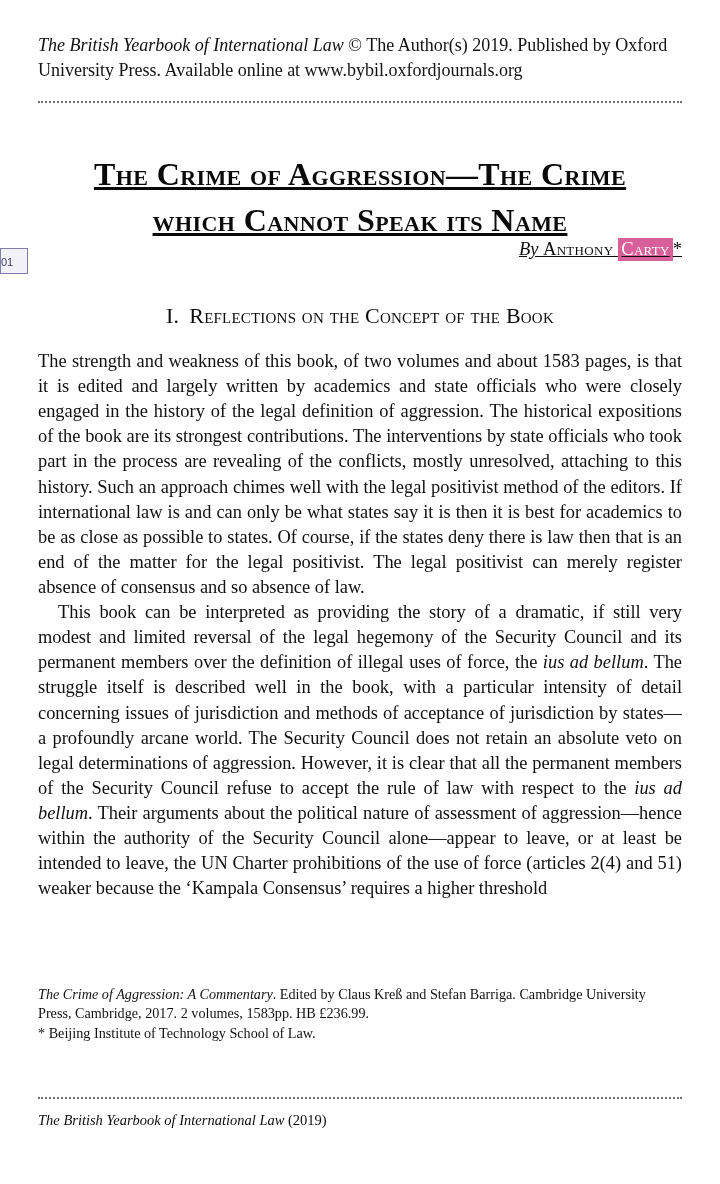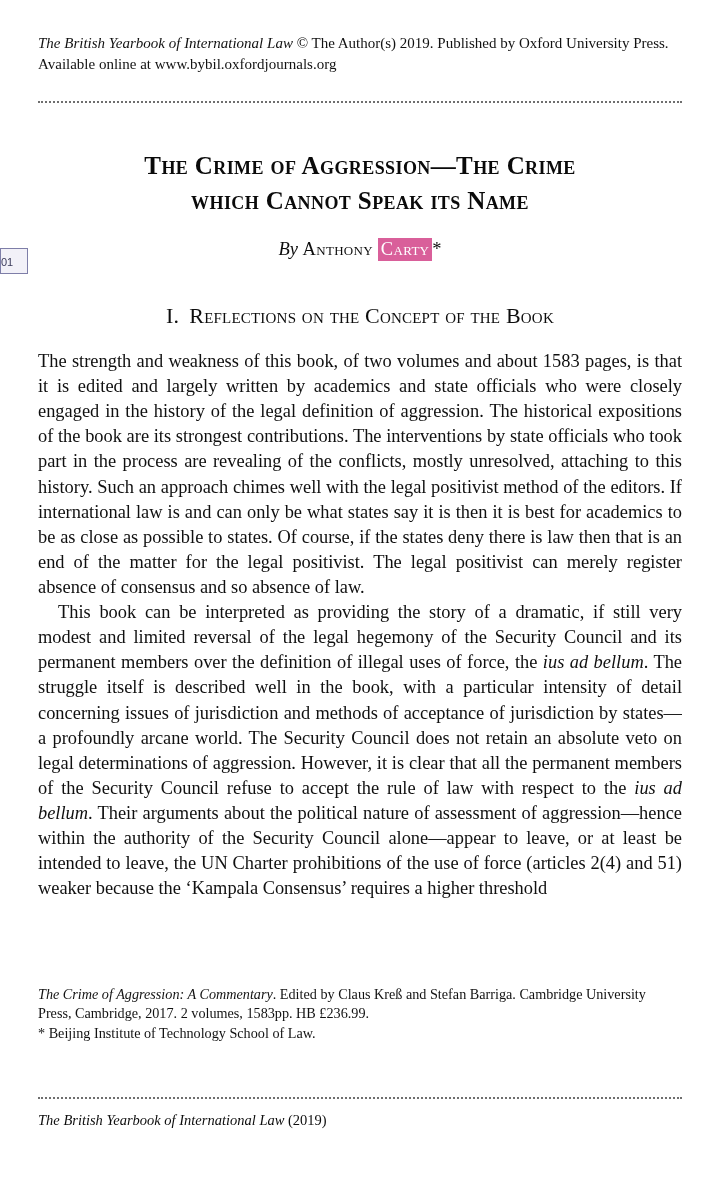--- a/index.html
+++ b/index.html
@@ -28,21 +28,21 @@
     top: 0;
     width: 644px;
   }
 
   
   .masthead {
     position: absolute;
     top: 33px;
     left: 0;
     width: 644px;
-    font-size: 15px;
+    font-size: 18px;
     line-height: 1.38;
     color: #121212;
   }
   .masthead .journal {
     font-style: italic;
   }
   .masthead .doi {
     display: block;
   }
 
@@ -57,36 +57,38 @@
   .rule-top { top: 101px; }
   .rule-bottom { top: 1097px; }
 
   
   .title {
     position: absolute;
     top: 131px;
     left: 0;
     width: 644px;
     text-align: center;
-    font-size: 25px;
+    font-size: 32px;
     line-height: 1.42;
     letter-spacing: .4px;
     font-variant: small-caps;
     color: #0a0a0a;
+    text-decoration: underline;
   }
   .title .l1 { display: block; }
   .title .l2 { display: block; text-align: center; }
 
   .byline {
     position: absolute;
     top: 239px;
     left: 0;
     width: 644px;
-    text-align: center;
+    text-align: right;
     font-size: 18.5px;
+    text-decoration: underline;
   }
   .byline .by {
     font-style: italic;
   }
   .byline .author {
     font-variant: small-caps;
     letter-spacing: .3px;
   }
   .byline .hl {
     background: #d95f9a;

